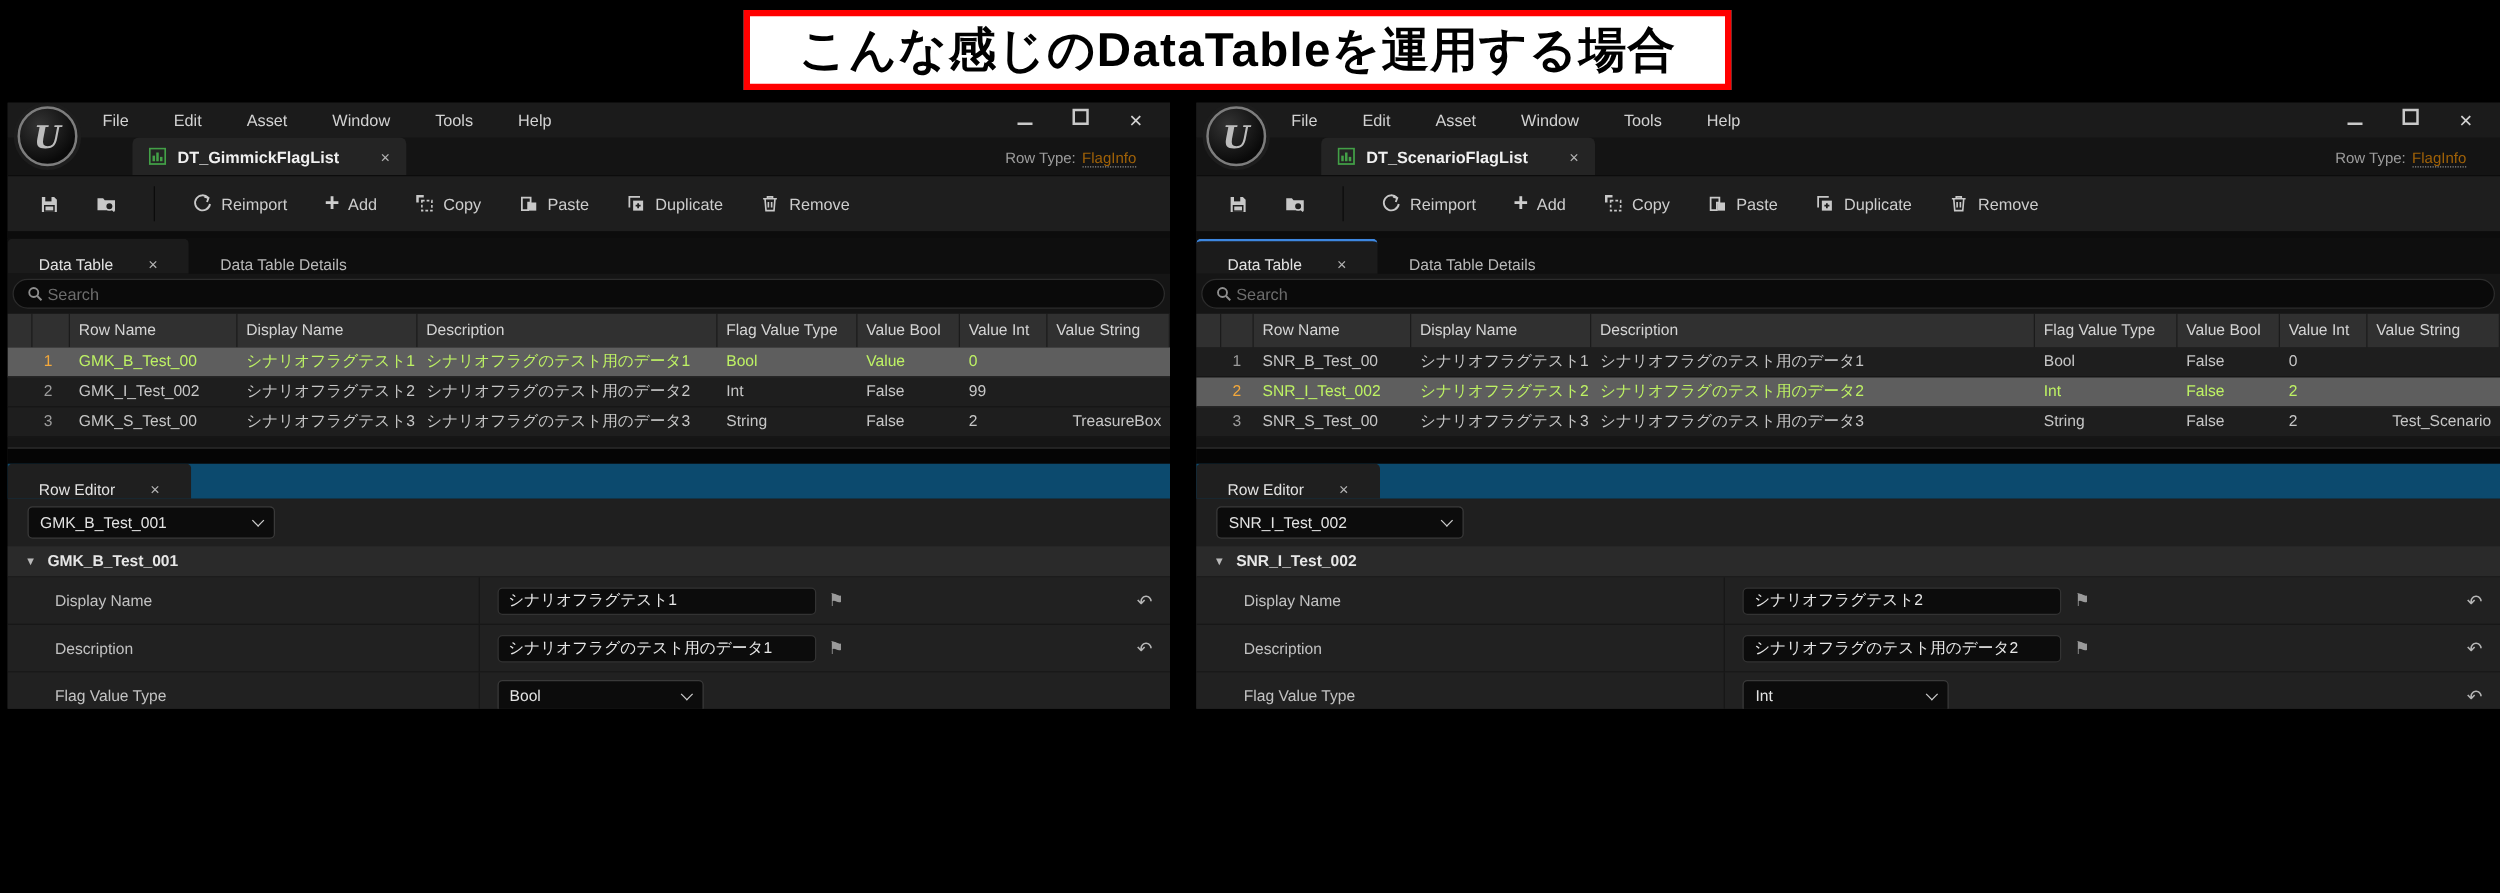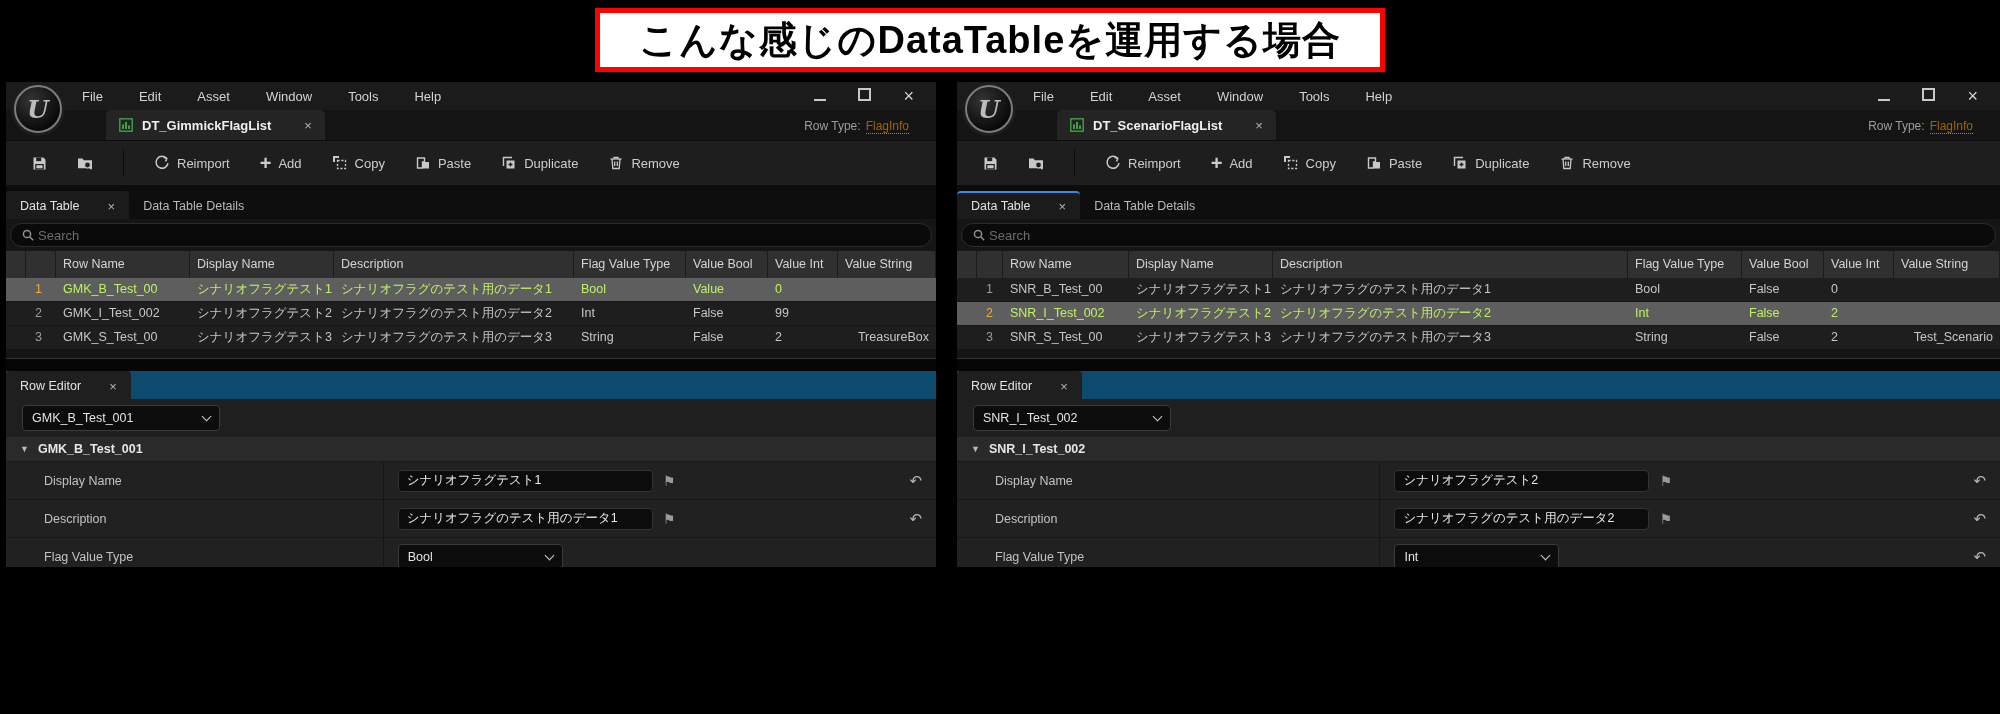--- a/index.html
+++ b/index.html
@@ -42,21 +42,21 @@
            display:flex;align-items:center;gap:30px;padding-left:26px}
   .tbtn{display:flex;align-items:center;gap:7px;color:#cdcdcd;font-size:13px;cursor:pointer;white-space:nowrap}
   .tsep{width:1px;height:28px;background:#0b0b0b}
   .plus{font-size:20px;font-weight:bold;color:#cdcdcd;line-height:1}
 
   .gapbar{flex:0 0 6px;background:#0c0c0c}
 
   
   .panel{flex:1;min-height:0;display:flex;flex-direction:column;background:#151515}
   .paneltabs{flex:0 0 28px;background:#0e0e0e;display:flex;align-items:flex-end}
-  .ptab{height:26px;display:flex;align-items:center;padding:0 14px;font-size:12.5px;color:#b9b9b9;
+  .ptab{height:26px;display:flex;align-items:flex-end;padding:0 25px;font-size:12.5px;color:#b9b9b9;
         border-top:2px solid transparent;border-radius:4px 4px 0 0;cursor:pointer;white-space:nowrap}
   .ptab.active{background:#1b1b1b;color:#e2e2e2}
   .win-r .panel .ptab.active{border-top:2px solid #3d87e0}
   .ptab .tabclose{margin-left:28px}
 
   .searchrow{flex:0 0 32px;display:flex;align-items:center;padding:0 4px}
   .searchbox{flex:1;height:22px;background:#0a0a0a;border:1px solid #2c2c2c;border-radius:12px;
              display:flex;align-items:center;padding:0 10px;gap:1px}
   .searchbox input{flex:1;background:transparent;border:none;outline:none;color:#ddd;font-size:13px;
                    font-family:"Liberation Sans","DejaVu Sans",sans-serif}

